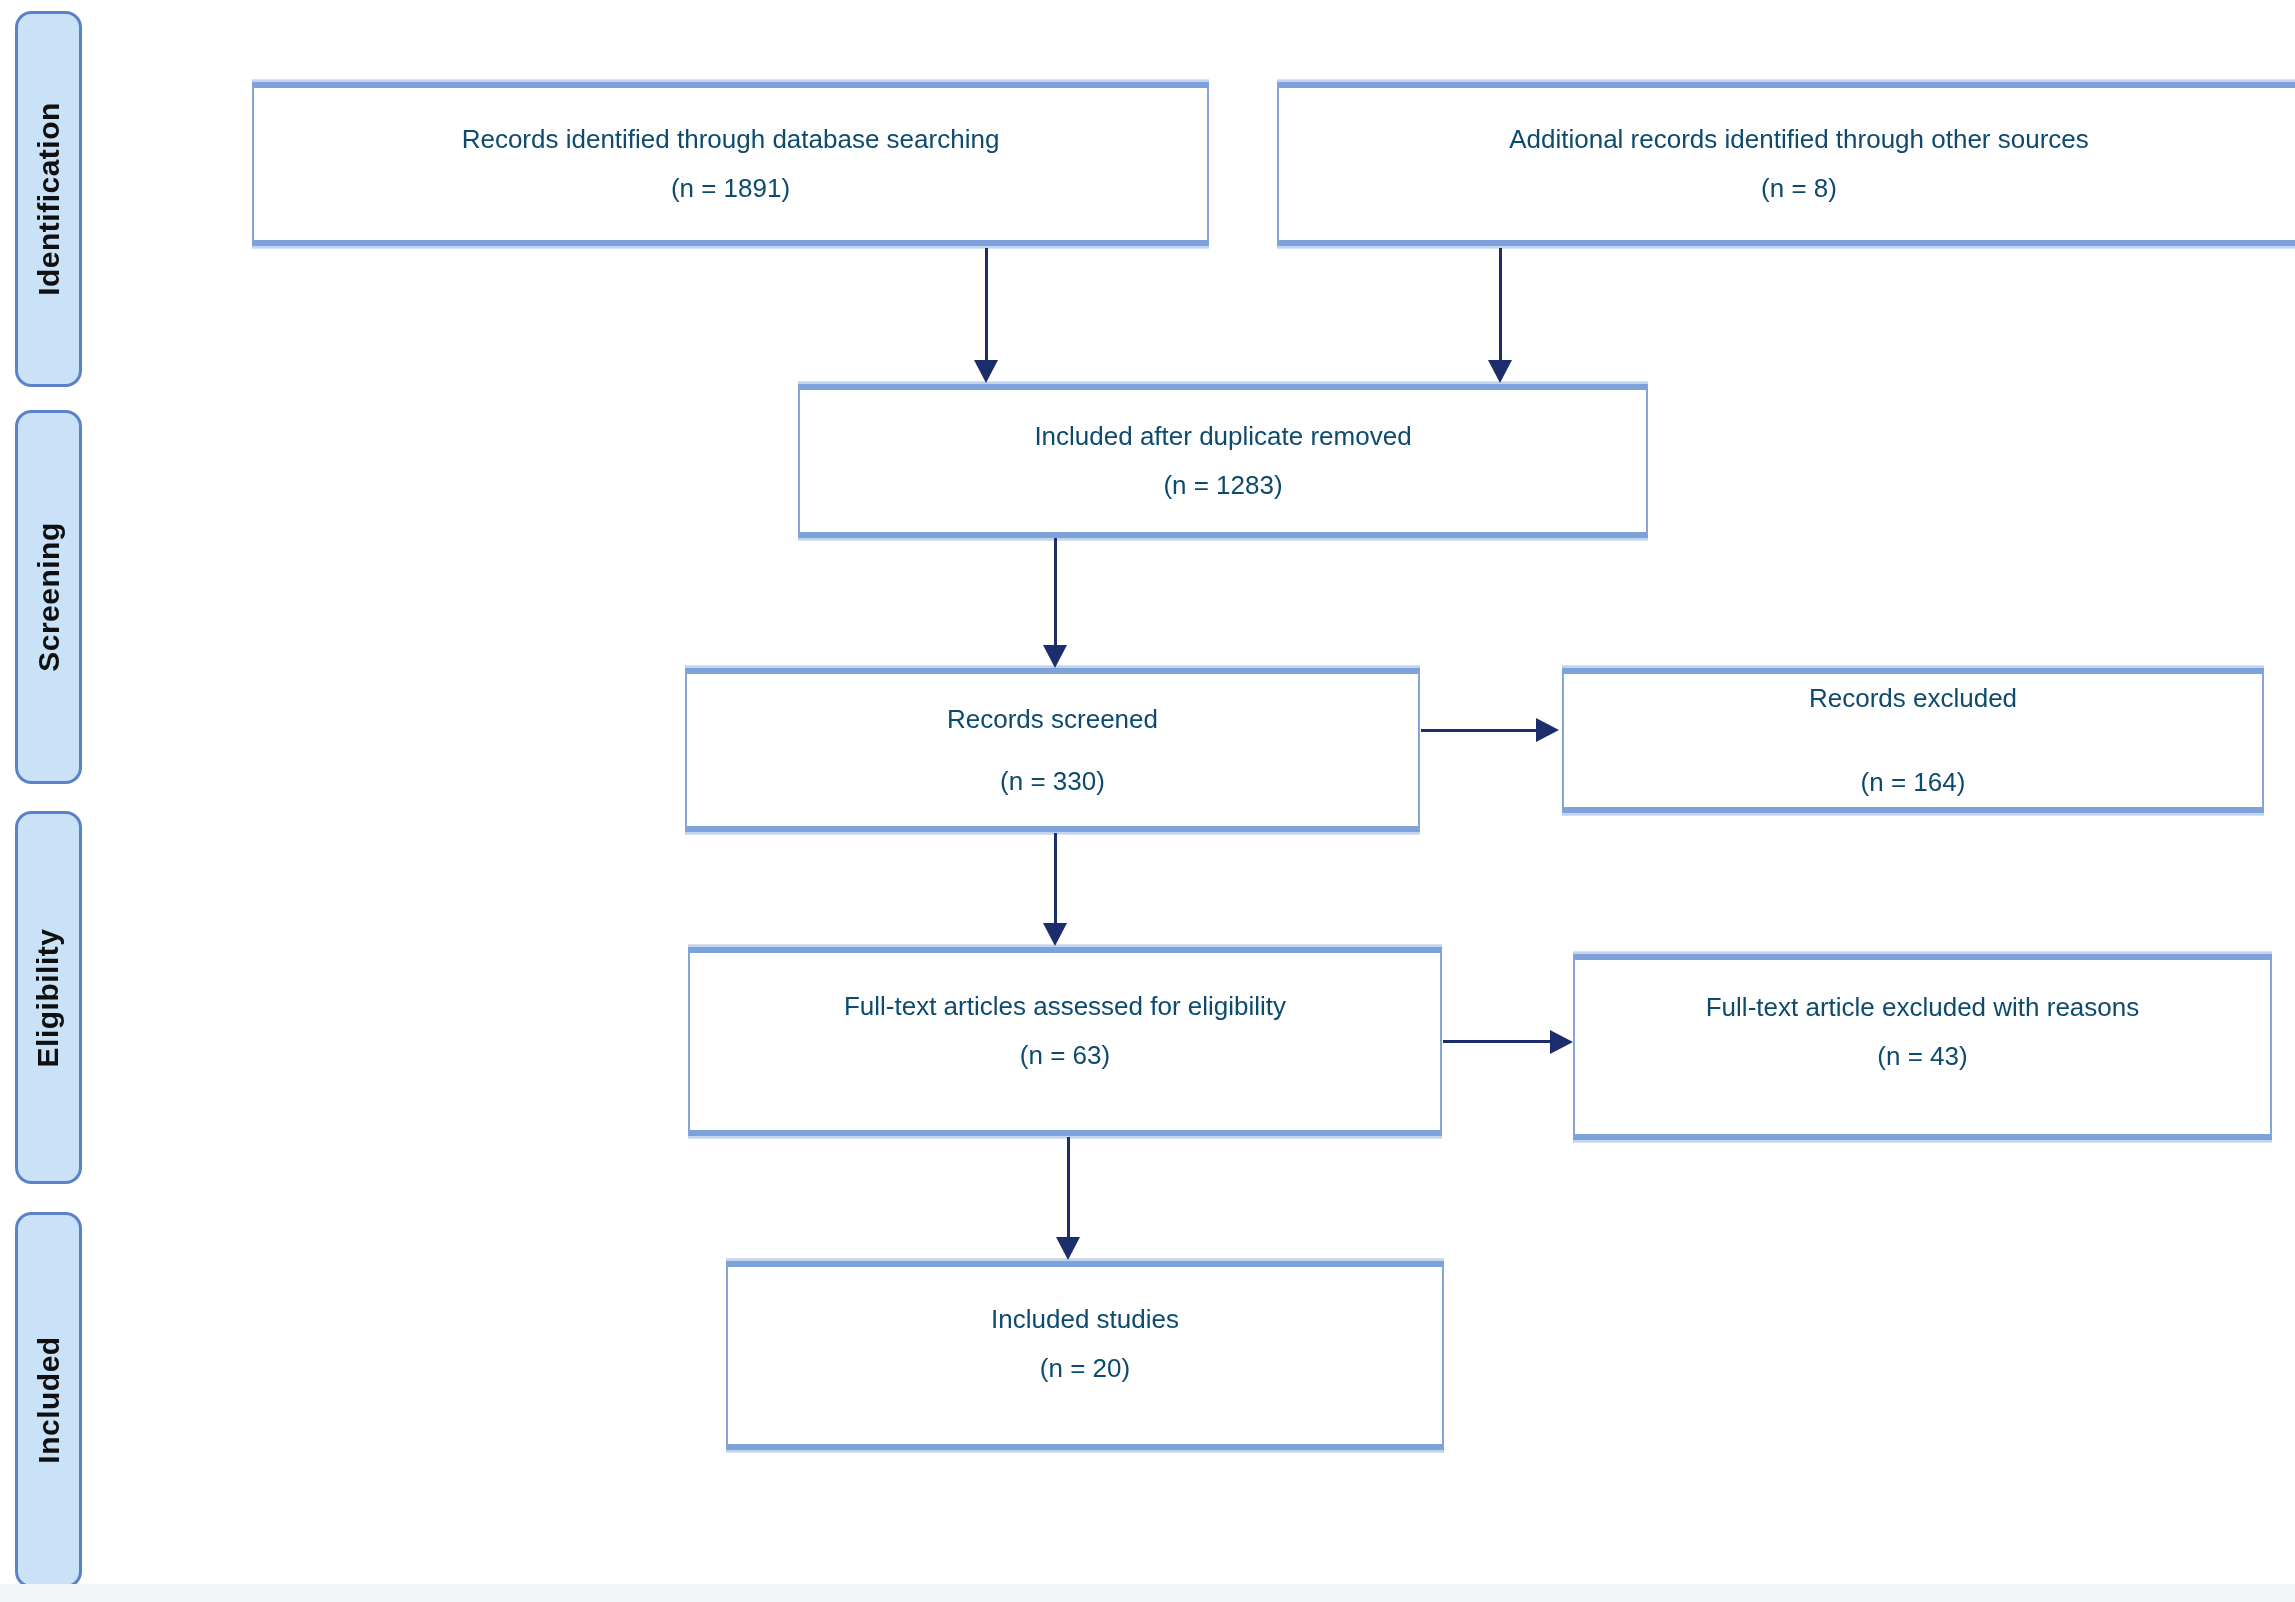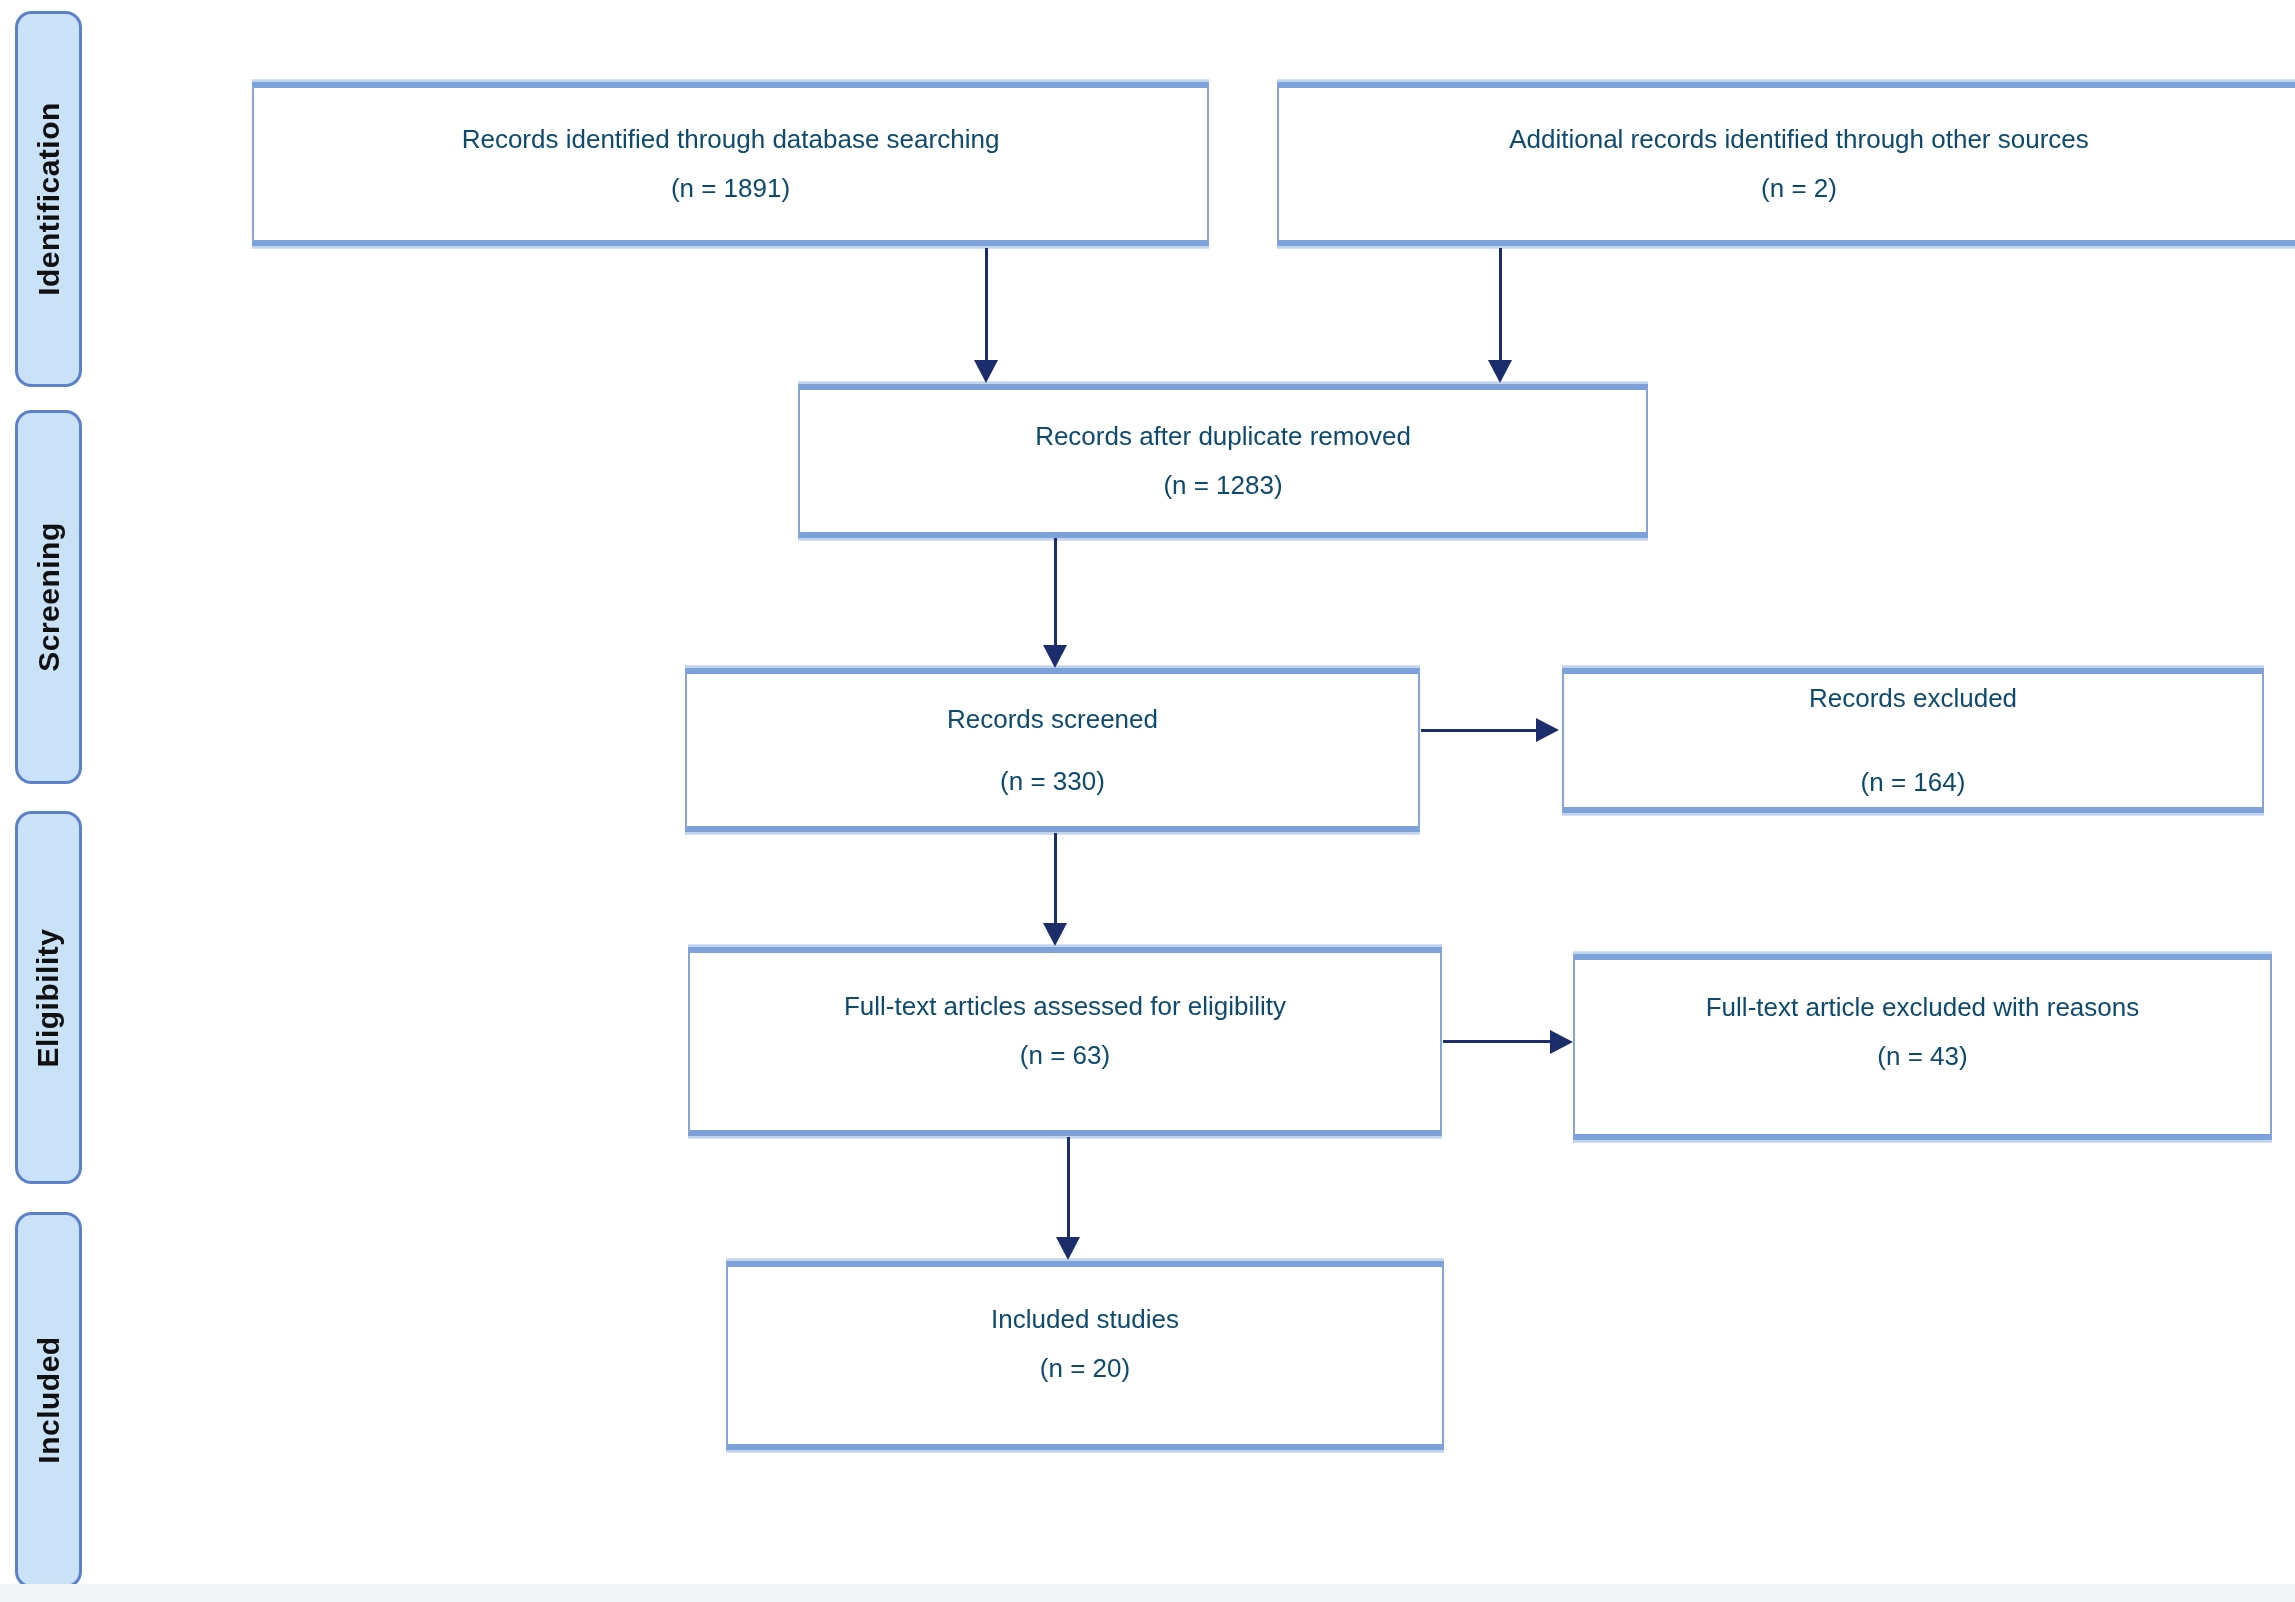--- a/index.html
+++ b/index.html
@@ -122,24 +122,24 @@
   <div class="stage" id="stage-included">
     <span>Included</span>
   </div>
 
   <div class="node" id="node-db-search">
     <span>Records identified through database searching</span>
     <span>(n = 1891)</span>
   </div>
   <div class="node" id="node-other-sources">
     <span>Additional records identified through other sources</span>
-    <span>(n = 2)</span>
+    <span>(n = 8)</span>
   </div>
   <div class="node" id="node-after-duplicates">
-    <span>Records after duplicate removed</span>
+    <span>Included after duplicate removed</span>
     <span>(n = 1283)</span>
   </div>
   <div class="node" id="node-screened">
     <span>Records screened</span>
     <span>(n = 330)</span>
   </div>
   <div class="node" id="node-excluded">
     <span>Records excluded</span>
     <span>(n = 164)</span>
   </div>

